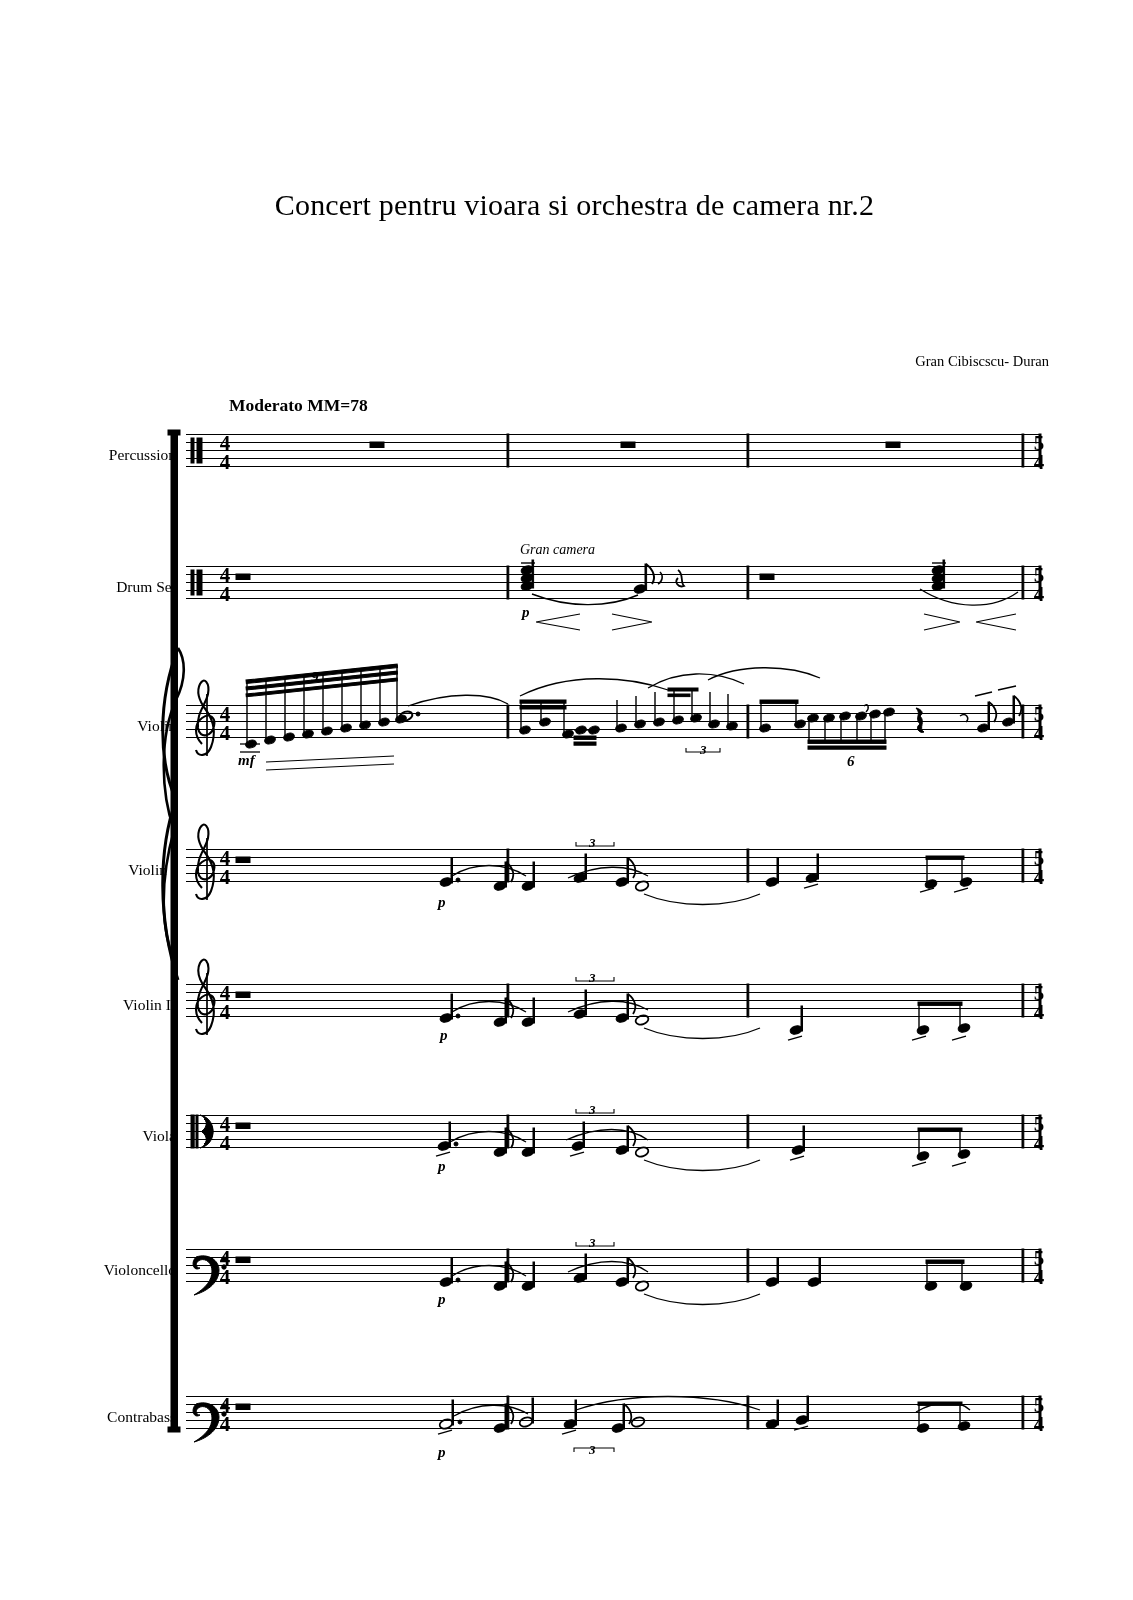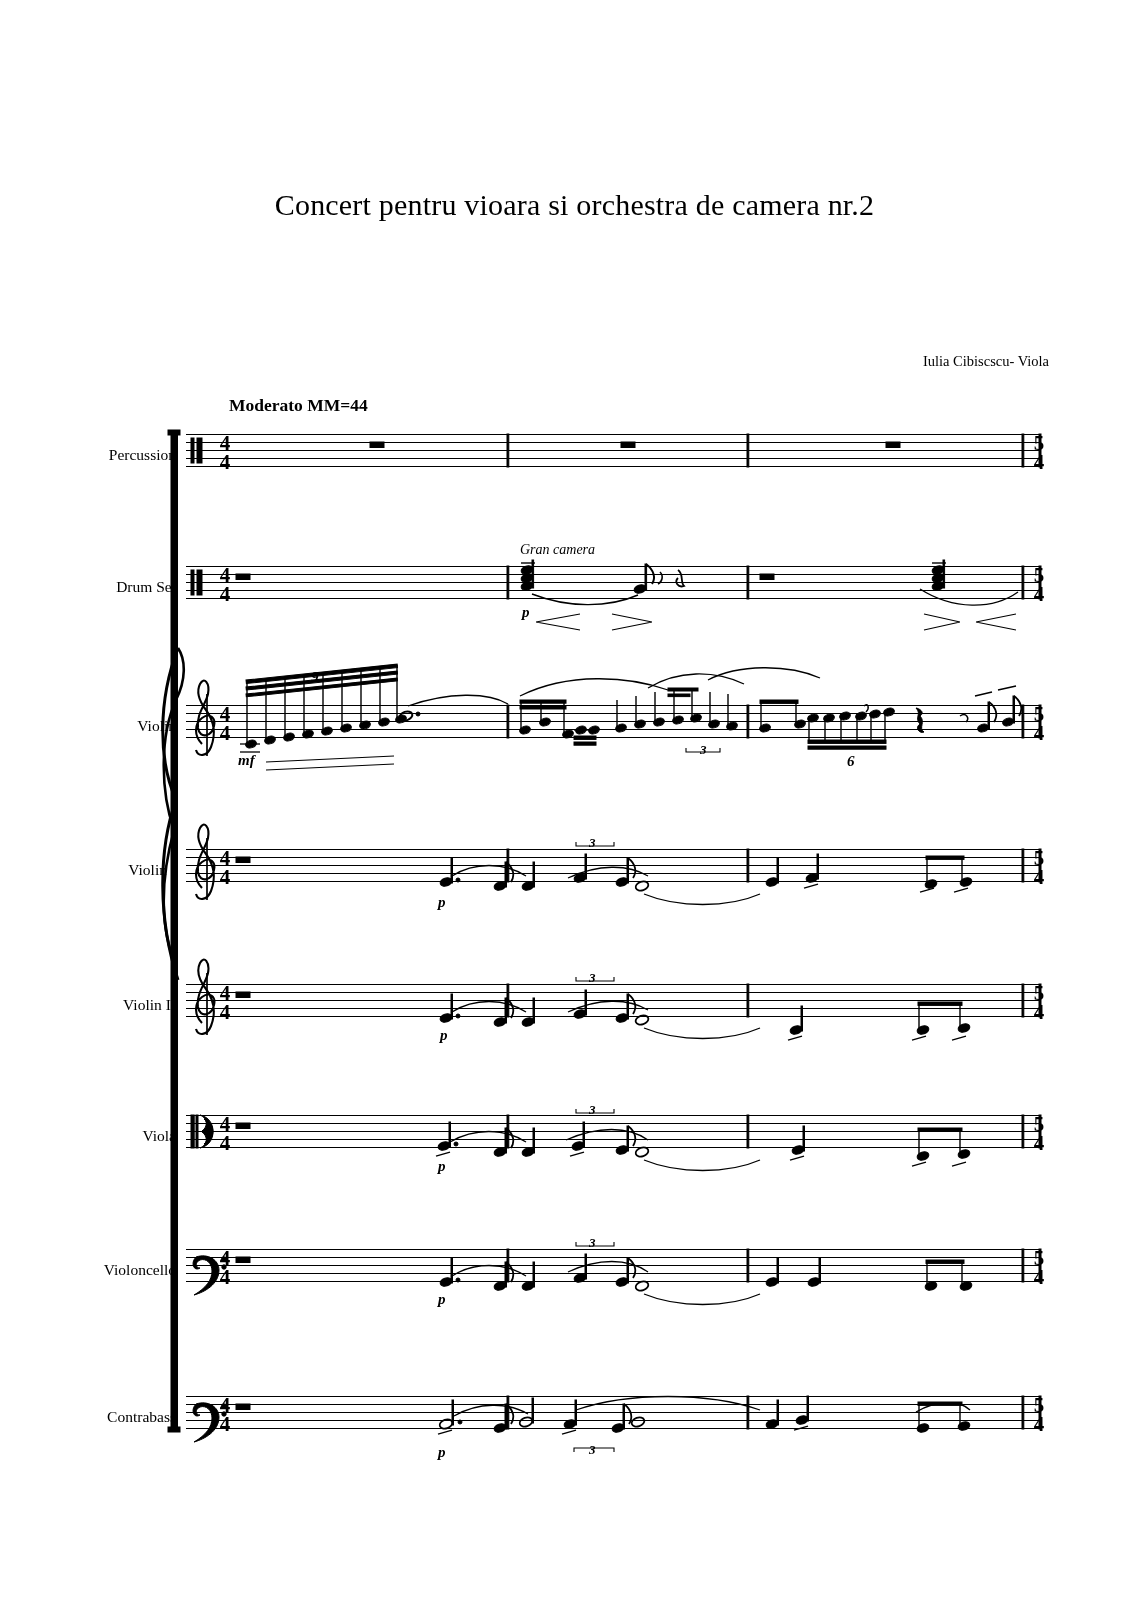--- a/index.html
+++ b/index.html
@@ -118,22 +118,22 @@
     width: 1133px; height: 1600px;
     pointer-events: none;
   }
 </style>
 </head>
 <body>
 
 <div class="page">
 
   <div class="title">Concert pentru vioara si orchestra de camera nr.2</div>
-  <div class="composer">Iulia Cibiscscu- Viola</div>
-  <div class="tempo">Moderato MM=44</div>
+  <div class="composer">Gran Cibiscscu- Duran</div>
+  <div class="tempo">Moderato MM=78</div>
 
   <div class="inst-label" style="top:446px;">Percussion</div>
   <div class="inst-label" style="top:578px;">Drum Set</div>
   <div class="inst-label" style="top:717px;">Violin</div>
   <div class="inst-label" style="top:861px;">Violin I</div>
   <div class="inst-label" style="top:996px;">Violin II</div>
   <div class="inst-label" style="top:1127px;">Viola</div>
   <div class="inst-label" style="top:1261px;">Violoncello</div>
   <div class="inst-label" style="top:1408px;">Contrabass</div>
 

